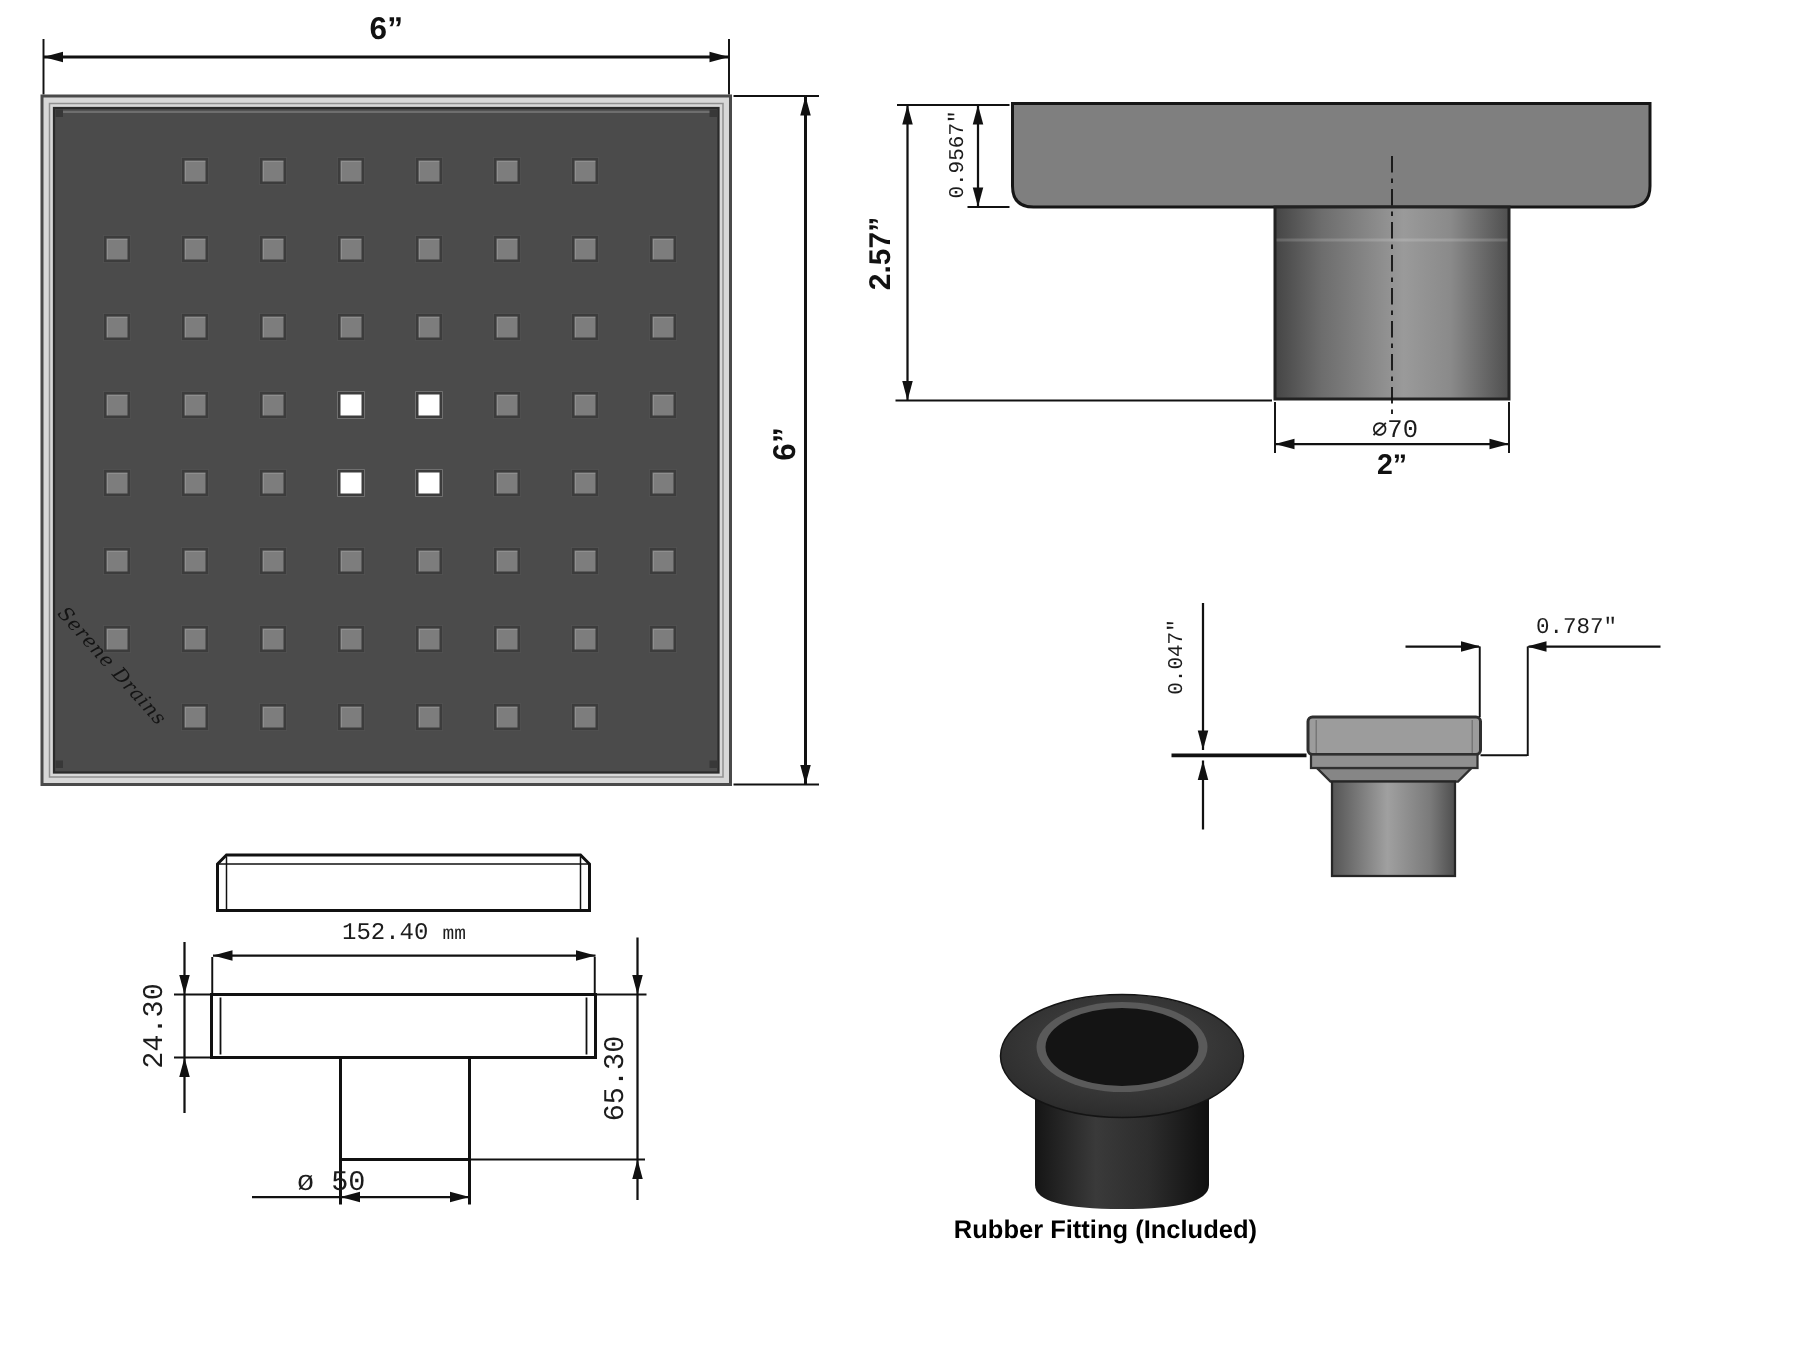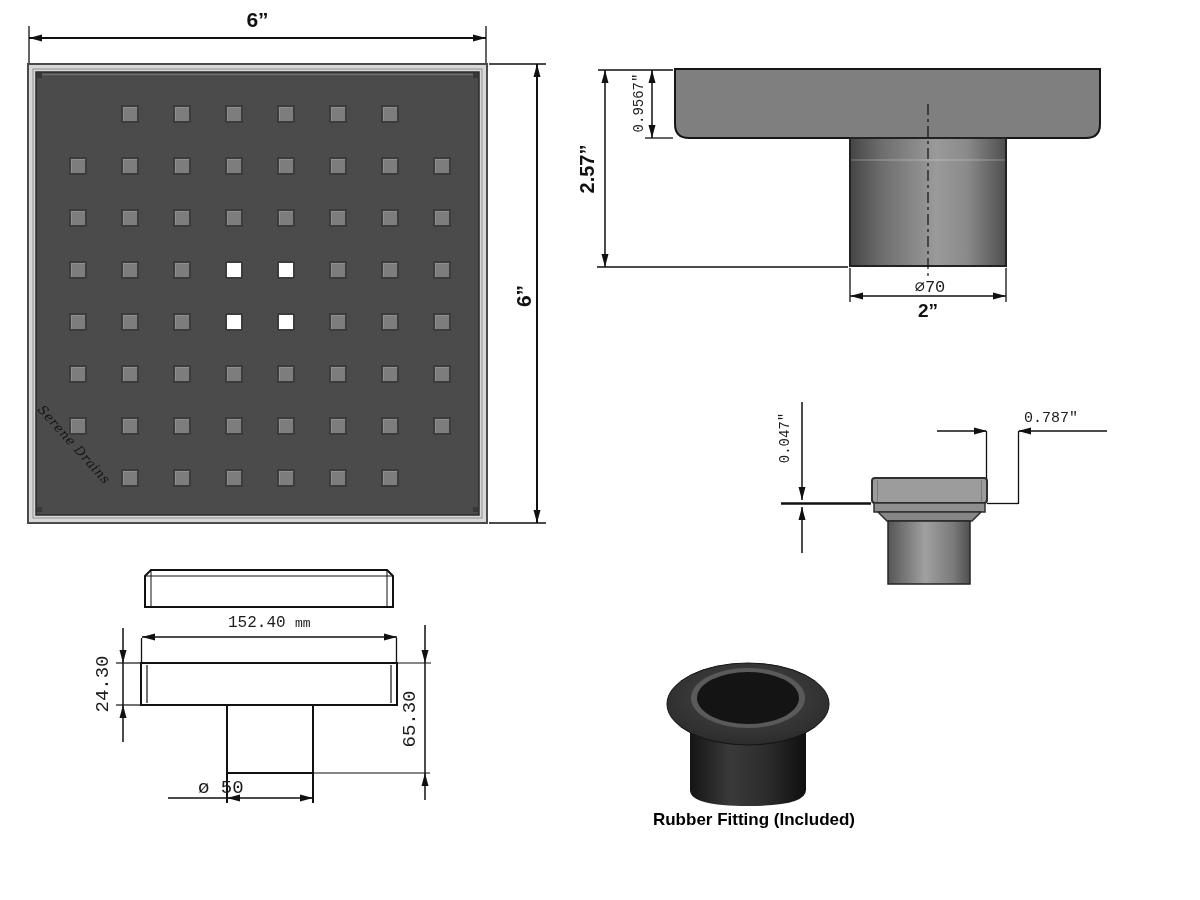--- a/index.html
+++ b/index.html
@@ -260,14 +260,14 @@
   <div class="lbl cad" style="left:1024px;top:410px;font-size:15px;">0.787"</div>
 
   <div class="lbl" style="left:228px;top:613px;">
     <span class="cad" style="font-size:16px;">152.40</span>
     <span class="cad" style="font-size:13px;margin-left:5px;">mm</span>
   </div>
   <div class="lbl cad rot center" style="left:62px;top:674px;width:80px;height:20px;font-size:19px;">24.30</div>
   <div class="lbl cad rot center" style="left:369px;top:709px;width:80px;height:20px;font-size:19px;">65.30</div>
   <div class="lbl cad" style="left:180px;top:777px;font-size:19px;margin-left:18px;">ø 50</div>
 
-  <div class="lbl caption center" style="left:638px;top:810px;width:232px;">Rubber Fitting (Included)</div>
+  <div class="lbl caption center" style="left:606px;top:810px;width:232px;text-align:right;">Rubber Fitting (Included)</div>
 </div>
 
 </body></html>

